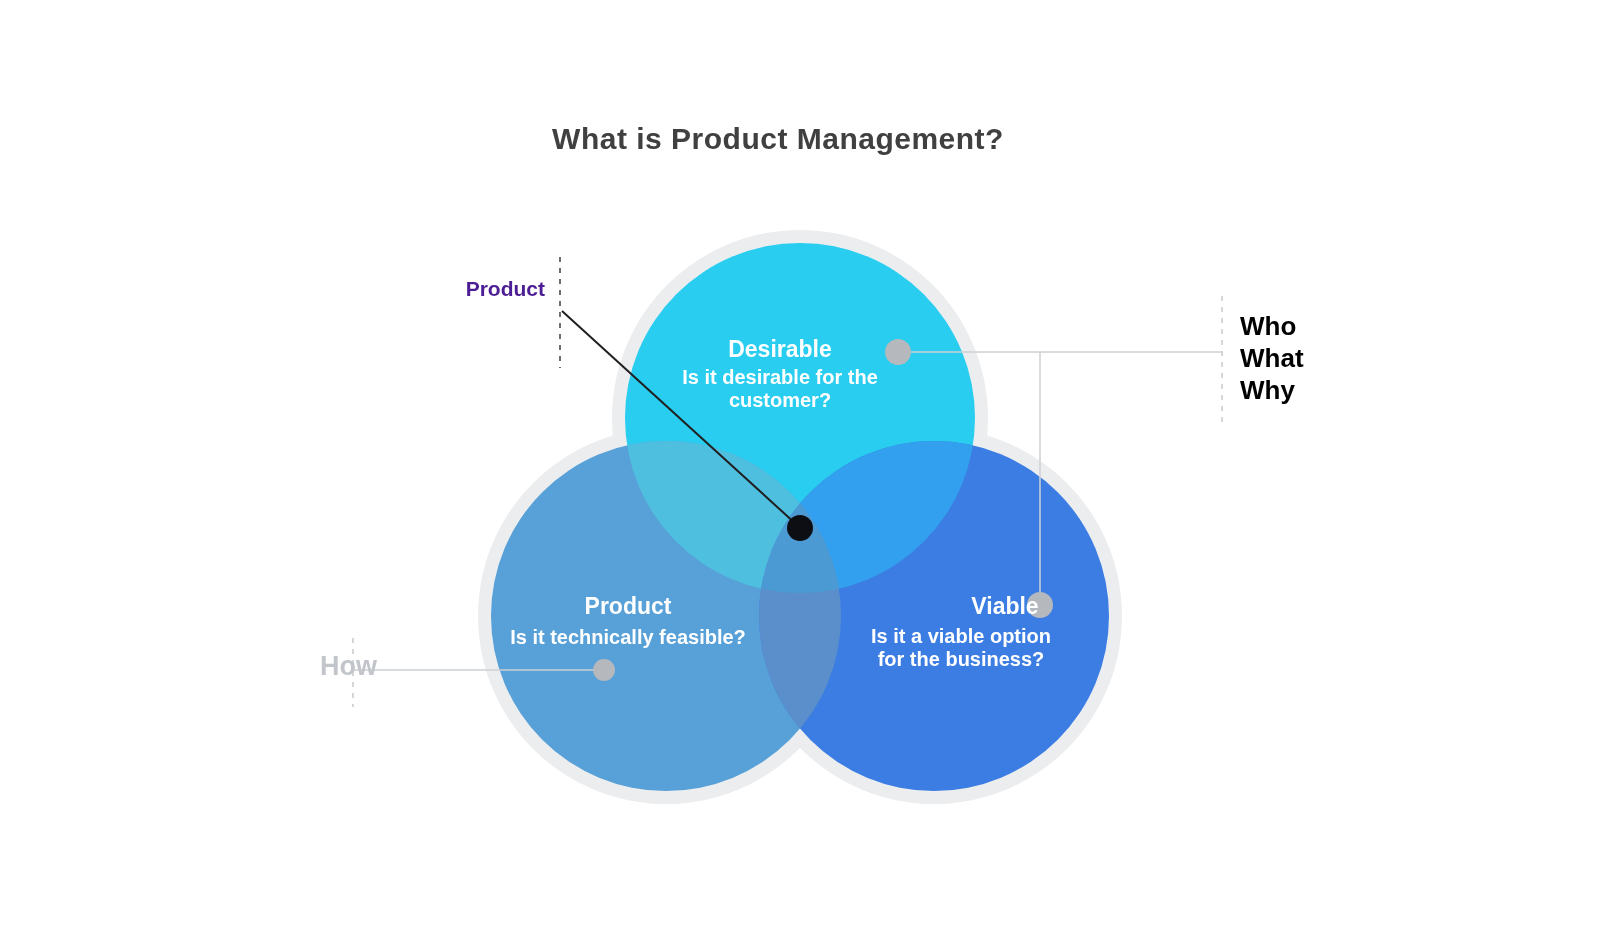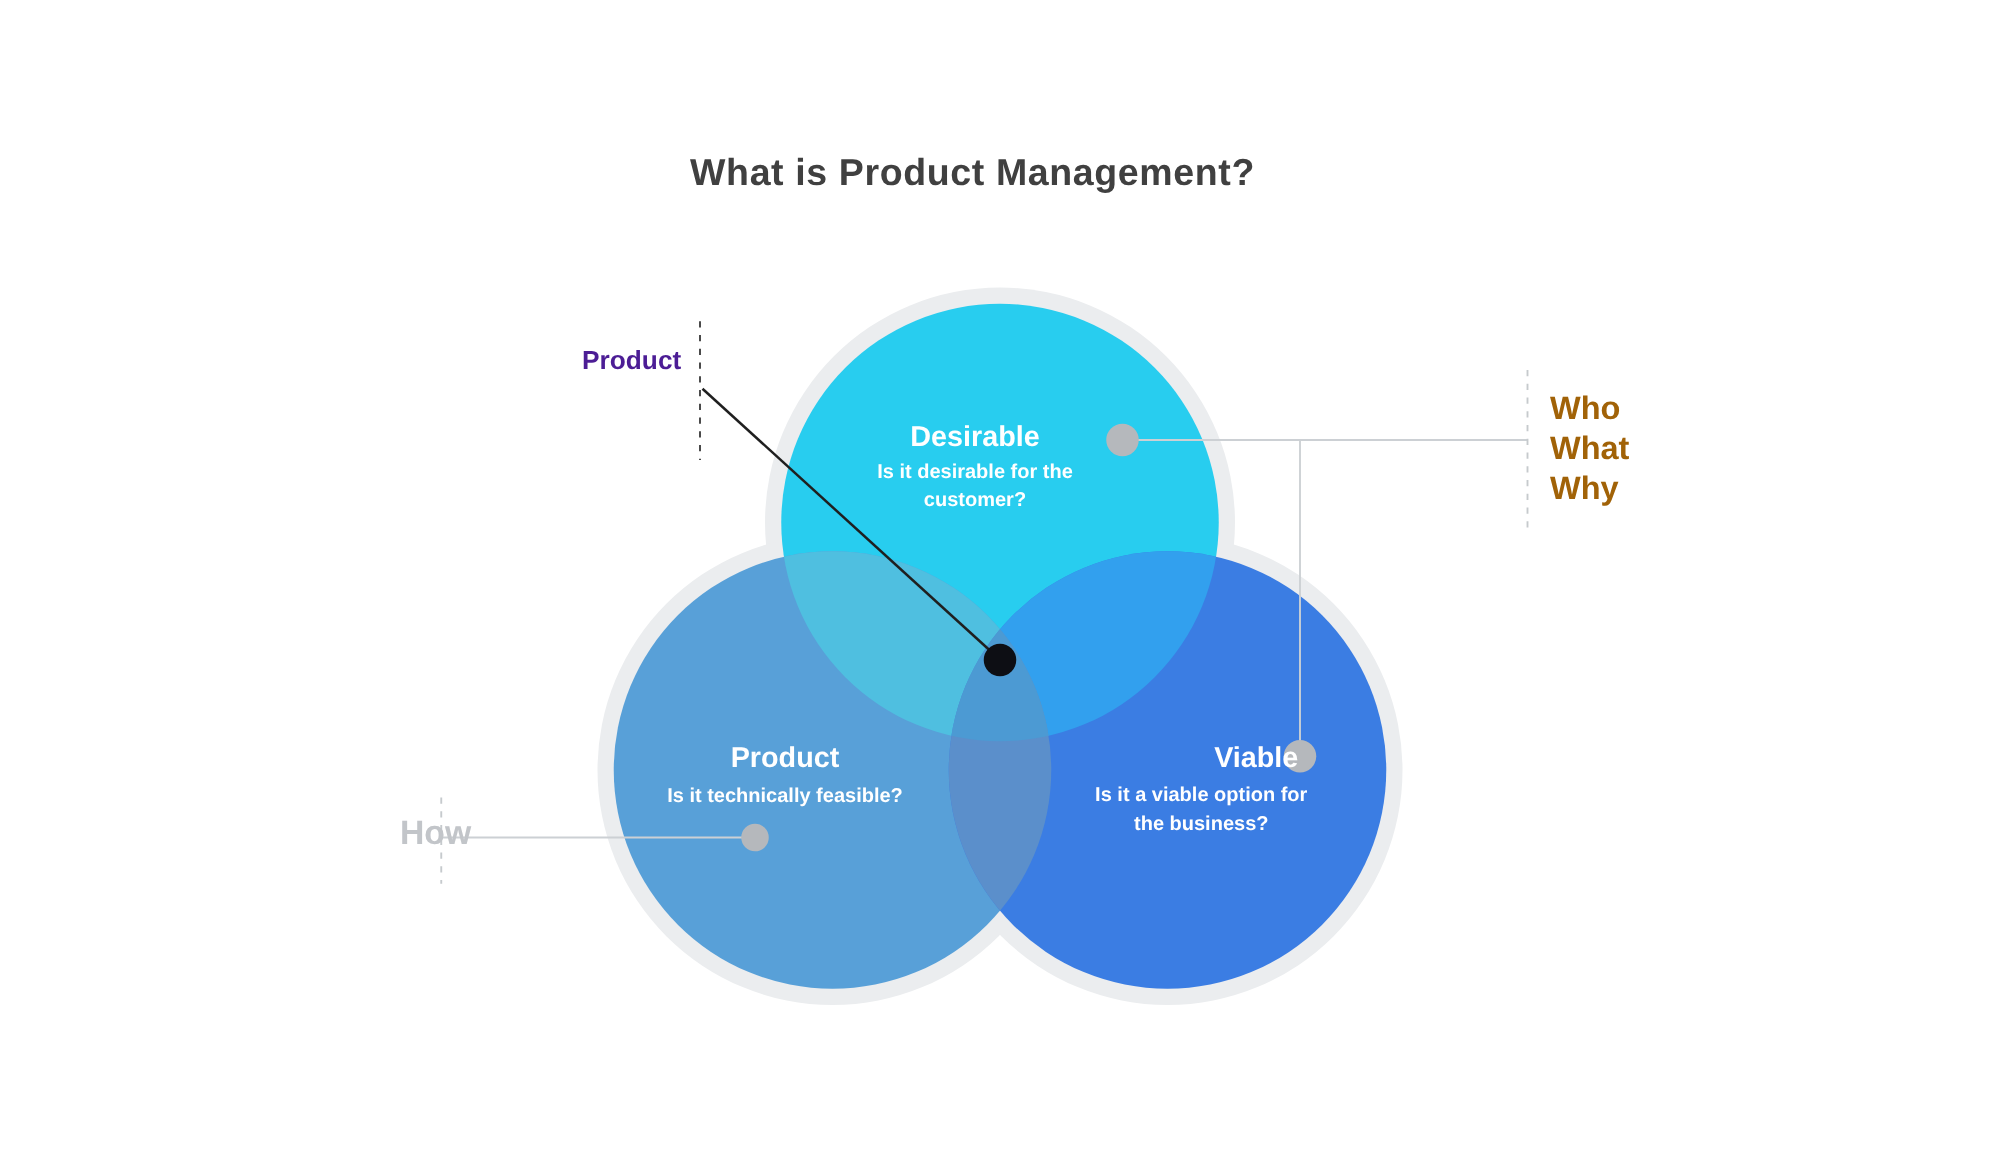--- a/index.html
+++ b/index.html
@@ -12,41 +12,41 @@
     left:0;top:122px;width:1556px;text-align:center;
     font-size:30px;font-weight:bold;color:#404040;letter-spacing:0.5px;
   }
   .circle-heading{
     transform:translate(-50%,-50%);
     color:#ffffff;font-size:23px;font-weight:bold;white-space:nowrap;
     text-align:center;
   }
   .circle-sub{
     transform:translate(-50%,-50%);
-    color:#ffffff;font-size:16px;font-weight:bold;line-height:23px;
+    color:#ffffff;font-size:20px;font-weight:bold;line-height:23px;
     text-align:center;
   }
   .heading-desirable{left:780px;top:349px;}
   .sub-desirable{left:780px;top:389px;width:212px;}
   .heading-feasible{left:628px;top:606px;}
   .sub-feasible{left:628px;top:637px;width:330px;white-space:nowrap;}
   .heading-viable{left:1005px;top:606px;}
   .sub-viable{left:961px;top:648px;width:196px;}
 
   .product-label{
     left:405px;top:277px;width:140px;text-align:right;
     font-size:21px;font-weight:bold;color:#4c1d95;
   }
   .how-label{
     left:237px;top:651px;width:140px;text-align:right;
     font-size:27px;font-weight:bold;color:#c2c5c9;
   }
   .www-label{
     left:1240px;top:310px;
-    font-size:26px;font-weight:bold;color:#a16207;line-height:32px;
+    font-size:26px;font-weight:bold;color:#000000;line-height:32px;
   }
 </style>
 </head>
 <body>
 
 <svg id="venn-svg" width="1600" height="929" viewBox="0 0 1600 929">
   <defs>
     <clipPath id="clip-desirable">
         <circle cx="800" cy="418" r="175"></circle>
       </clipPath>

